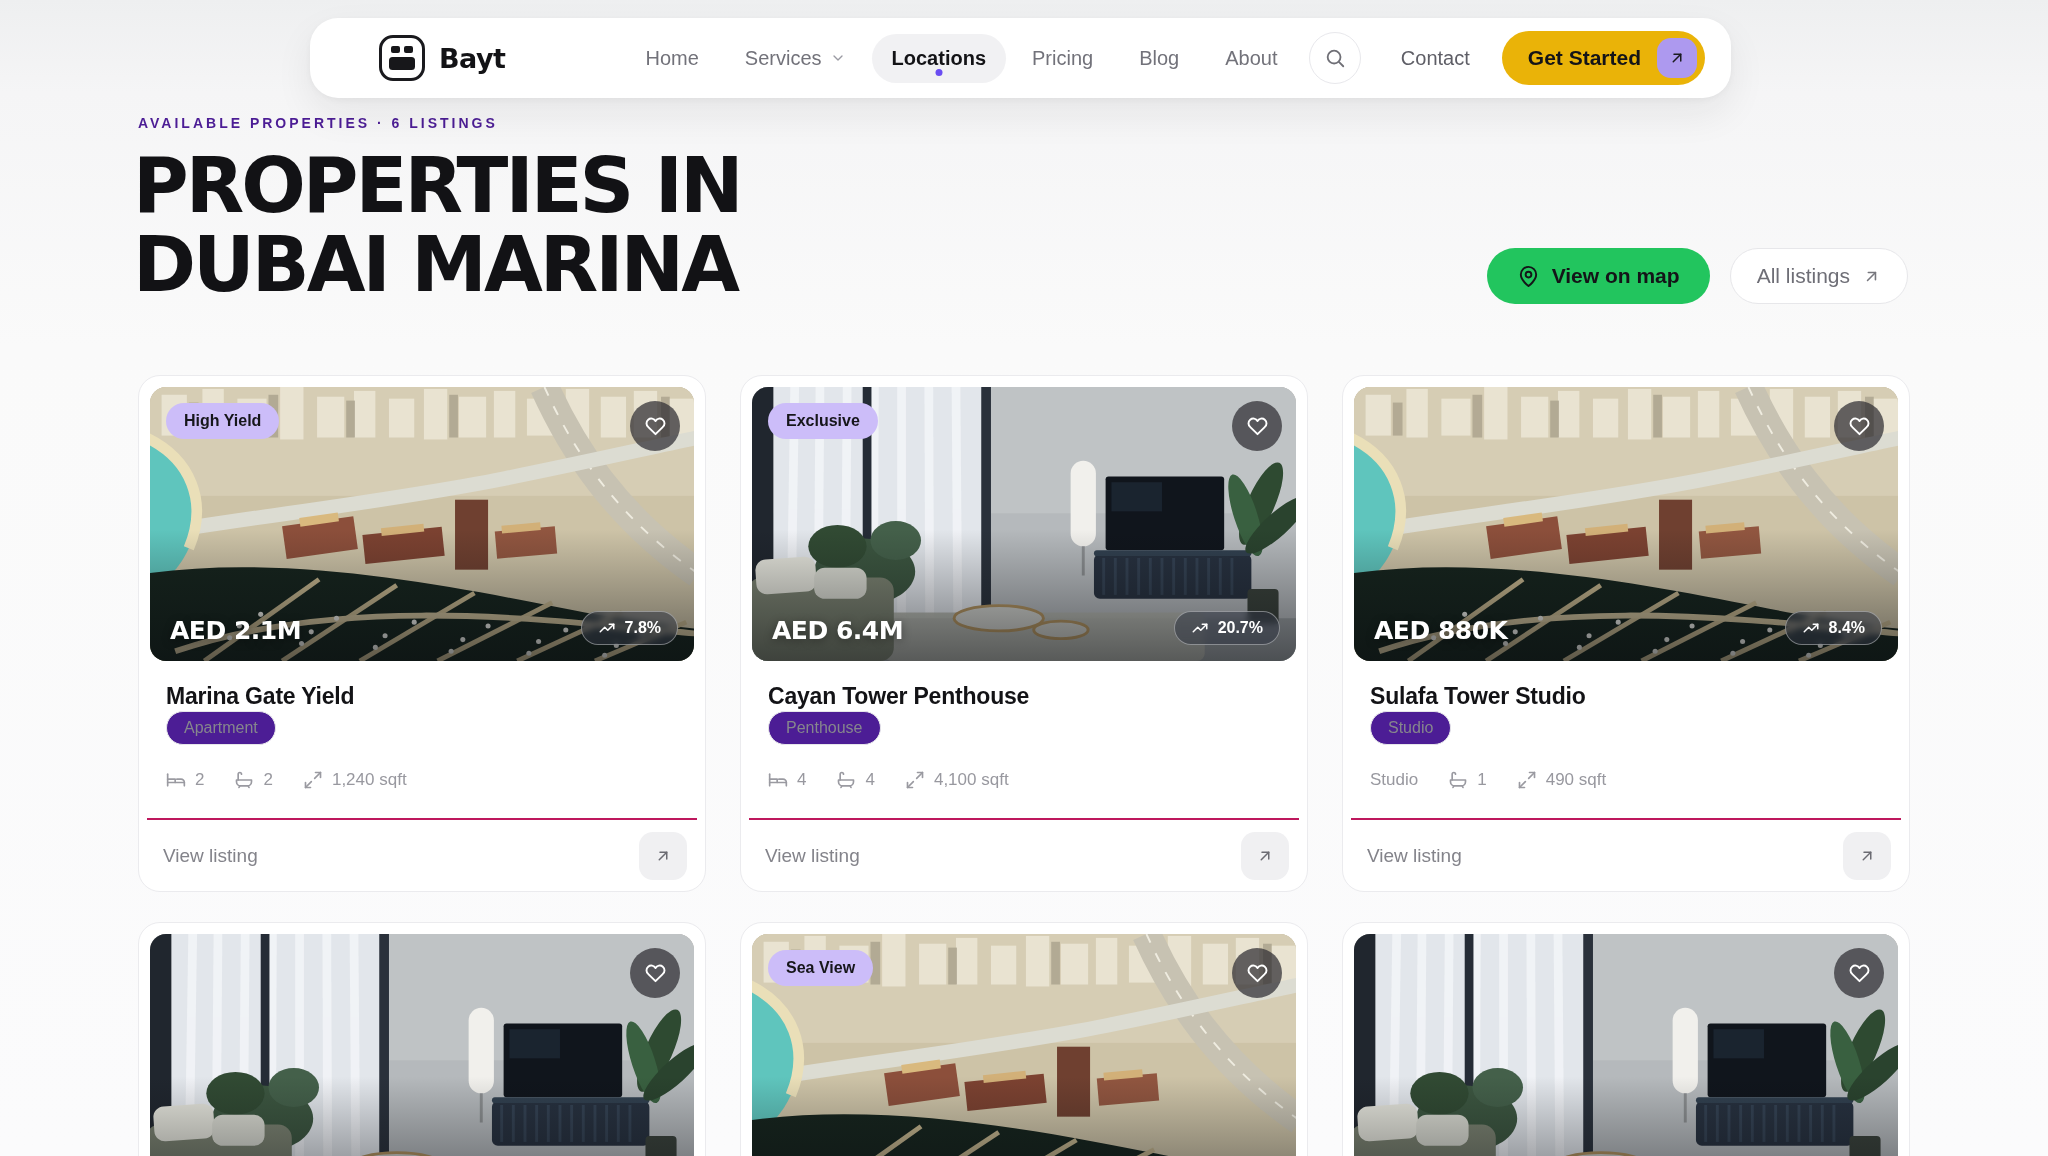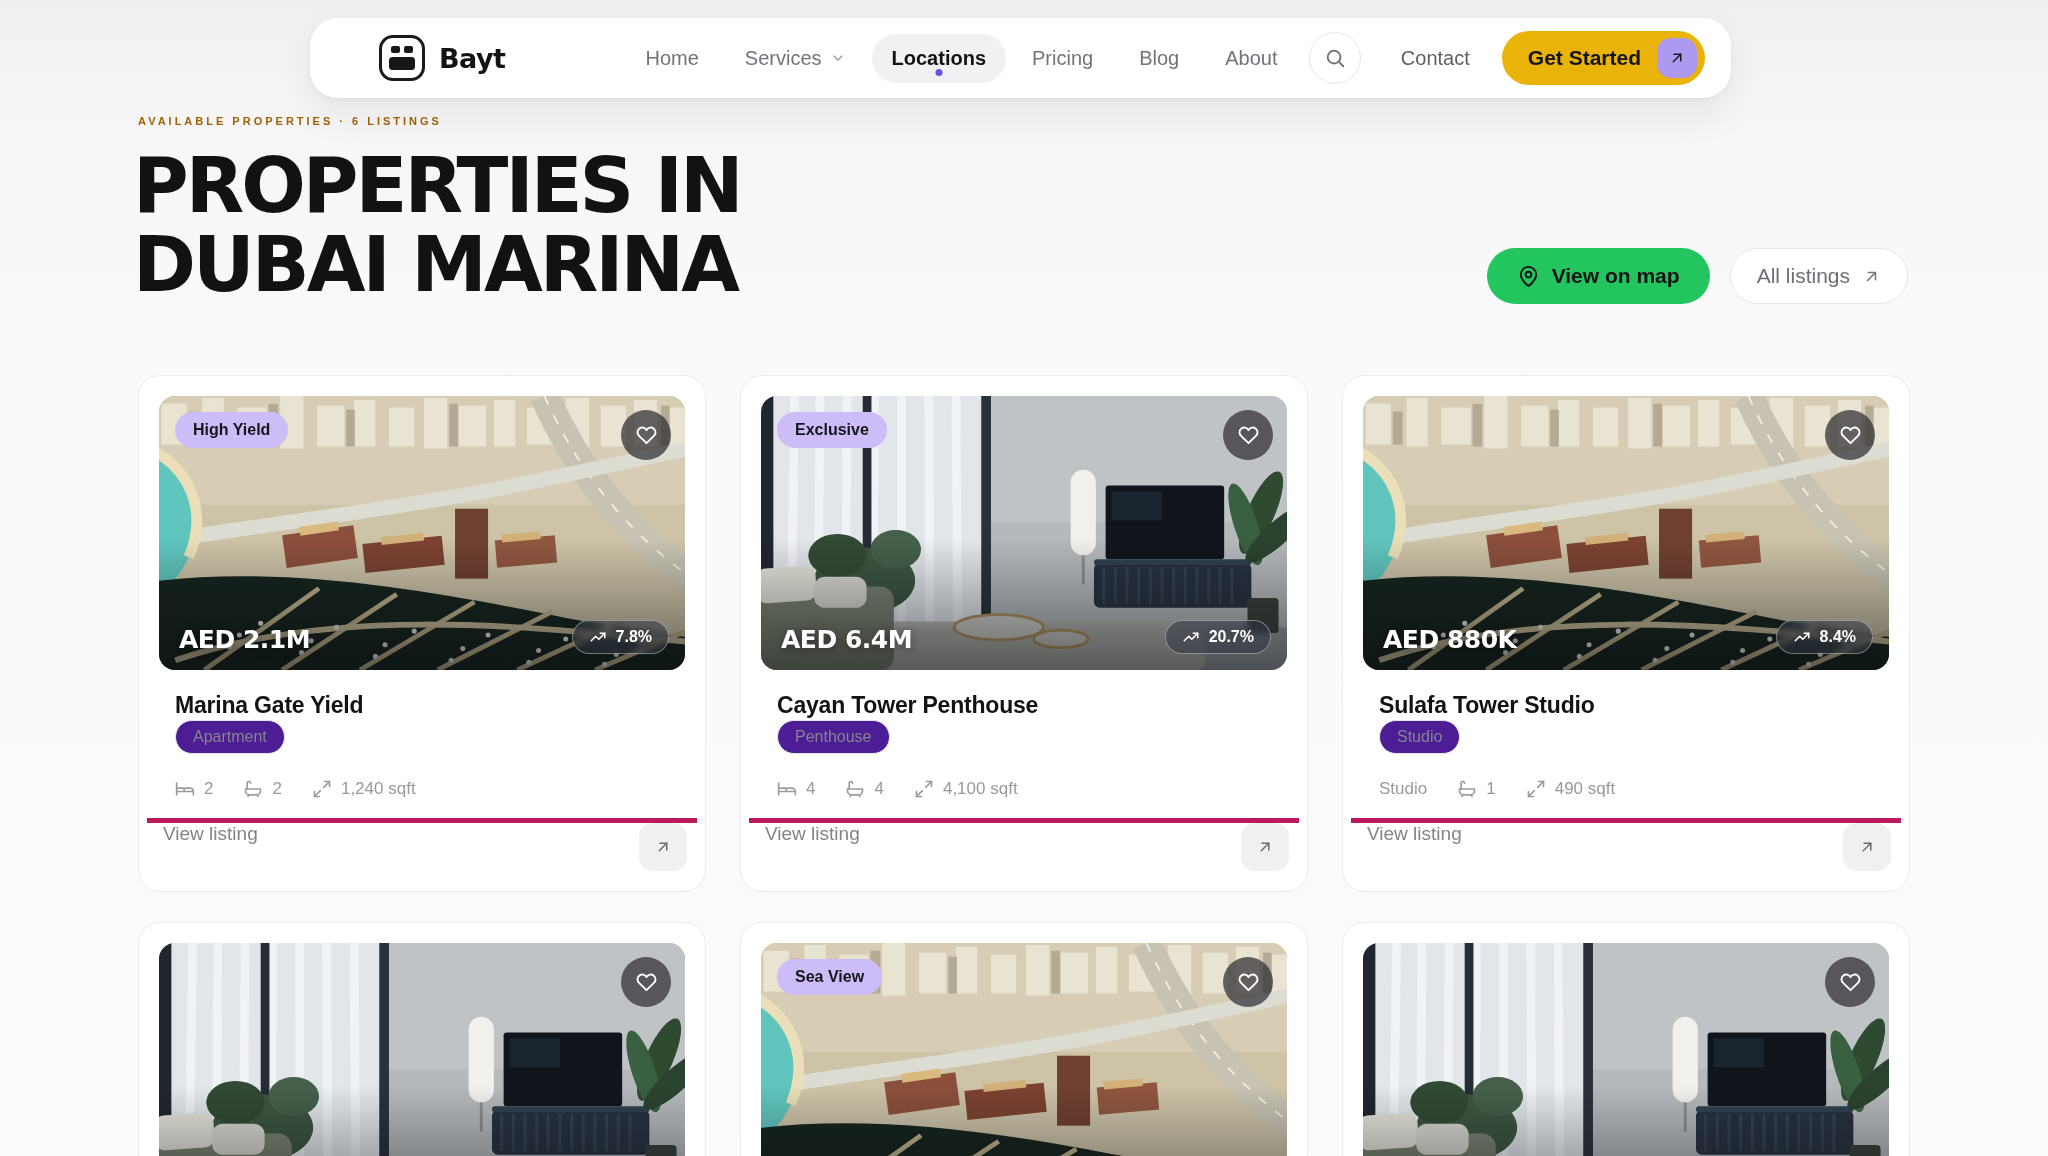--- a/index.html
+++ b/index.html
@@ -57,21 +57,21 @@
   }
   .cta-btn .cta-ico {
     width:40px; height:40px; border-radius:14px; background:#ad99ef; color:#1b1b20;
     display:flex; align-items:center; justify-content:center;
   }
   .cta-btn .cta-ico .ico { width:18px; height:18px; }
 
   
   .eyebrow {
     position:absolute; left:138px; top:115px;
-    font-size:11px; font-weight:700; letter-spacing:3px; color:#a16207; white-space:nowrap;
+    font-size:14px; font-weight:700; letter-spacing:3px; color:#4c1d95; white-space:nowrap;
   }
   .hero-title {
     position:absolute; left:133px; top:146px;
     font-family:"DejaVu Sans", sans-serif; font-weight:900;
     font-size:76px; line-height:79px; letter-spacing:-3px; color:#121215;
   }
   .hero-actions { position:absolute; right:140px; top:248px; display:flex; gap:20px; }
   .btn-pill {
     height:56px; border-radius:999px; display:flex; align-items:center; gap:12px;
     font-size:21px; cursor:pointer; border:none; font-family:"Liberation Sans",sans-serif;
@@ -80,21 +80,21 @@
   .btn-map .ico { width:23px; height:23px; }
   .btn-all { background:#fff; color:#6e6e76; border:1.5px solid #e7e7ea; padding:0 26px; }
   .btn-all .ico { width:19px; height:19px; color:#77777e; }
 
   
   .grid {
     position:absolute; left:138px; top:375px; width:1772px;
     display:grid; grid-template-columns:repeat(3,1fr); gap:30px 34px;
   }
   .card {
-    background:#fff; border:1px solid #ebebee; border-radius:22px; padding:20px;
+    background:#fff; border:1px solid #ebebee; border-radius:22px; padding:11px;
     height:517px; position:relative;
   }
   .card-image {
     height:274px; border-radius:16px; overflow:hidden; position:relative; background:#c8c4b8;
   }
   .scene { position:absolute; inset:0; width:100%; height:100%; }
   .img-overlay {
     position:absolute; inset:0;
     background:linear-gradient(180deg, rgba(0,0,0,0) 52%, rgba(8,10,14,.52) 100%);
   }
@@ -124,21 +124,21 @@
   .card-title { font-size:23px; font-weight:700; color:#131316; letter-spacing:-.2px; }
   .tag {
     display:inline-block; margin-top:1px; background:#4c1d95; border:1px solid #e6e6ea;
     border-radius:999px; padding:7px 17px; font-size:16px; color:#86868d;
   }
   .specs { margin-top:25px; display:flex; align-items:center; gap:30px; color:#98989f; font-size:17px; }
   .spec { display:flex; align-items:center; gap:9px; }
   .spec .ico { width:20px; height:20px; color:#9a9aa1; }
   .card-footer {
     position:absolute; left:8px; right:8px; bottom:0; height:73px;
-    border-top:5px solid #be185d; display:flex; align-items:flex-start; justify-content:space-between;
+    border-top:2px solid #be185d; display:flex; align-items:center; justify-content:space-between;
     padding:0 10px 0 16px; cursor:pointer;
   }
   .footer-label { font-size:19px; color:#83838a; }
   .footer-arrow {
     width:48px; height:48px; border-radius:14px; background:#f0f0f2; border:none; cursor:pointer;
     color:#6b6b72; display:flex; align-items:center; justify-content:center;
   }
   .footer-arrow .ico { width:18px; height:18px; }
 </style>
 </head>

